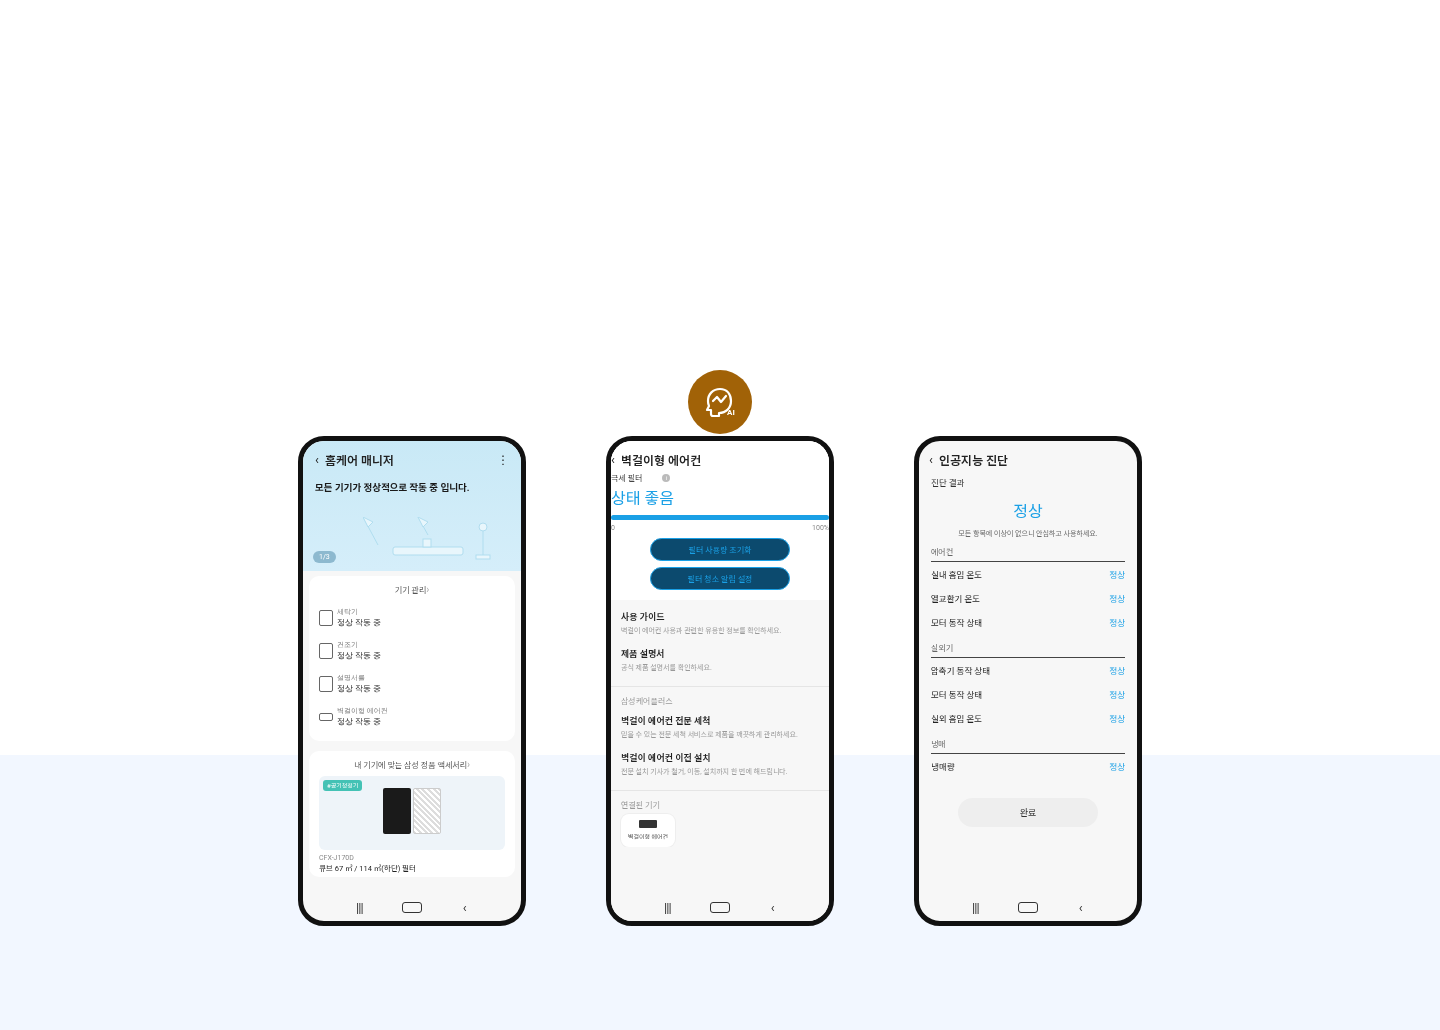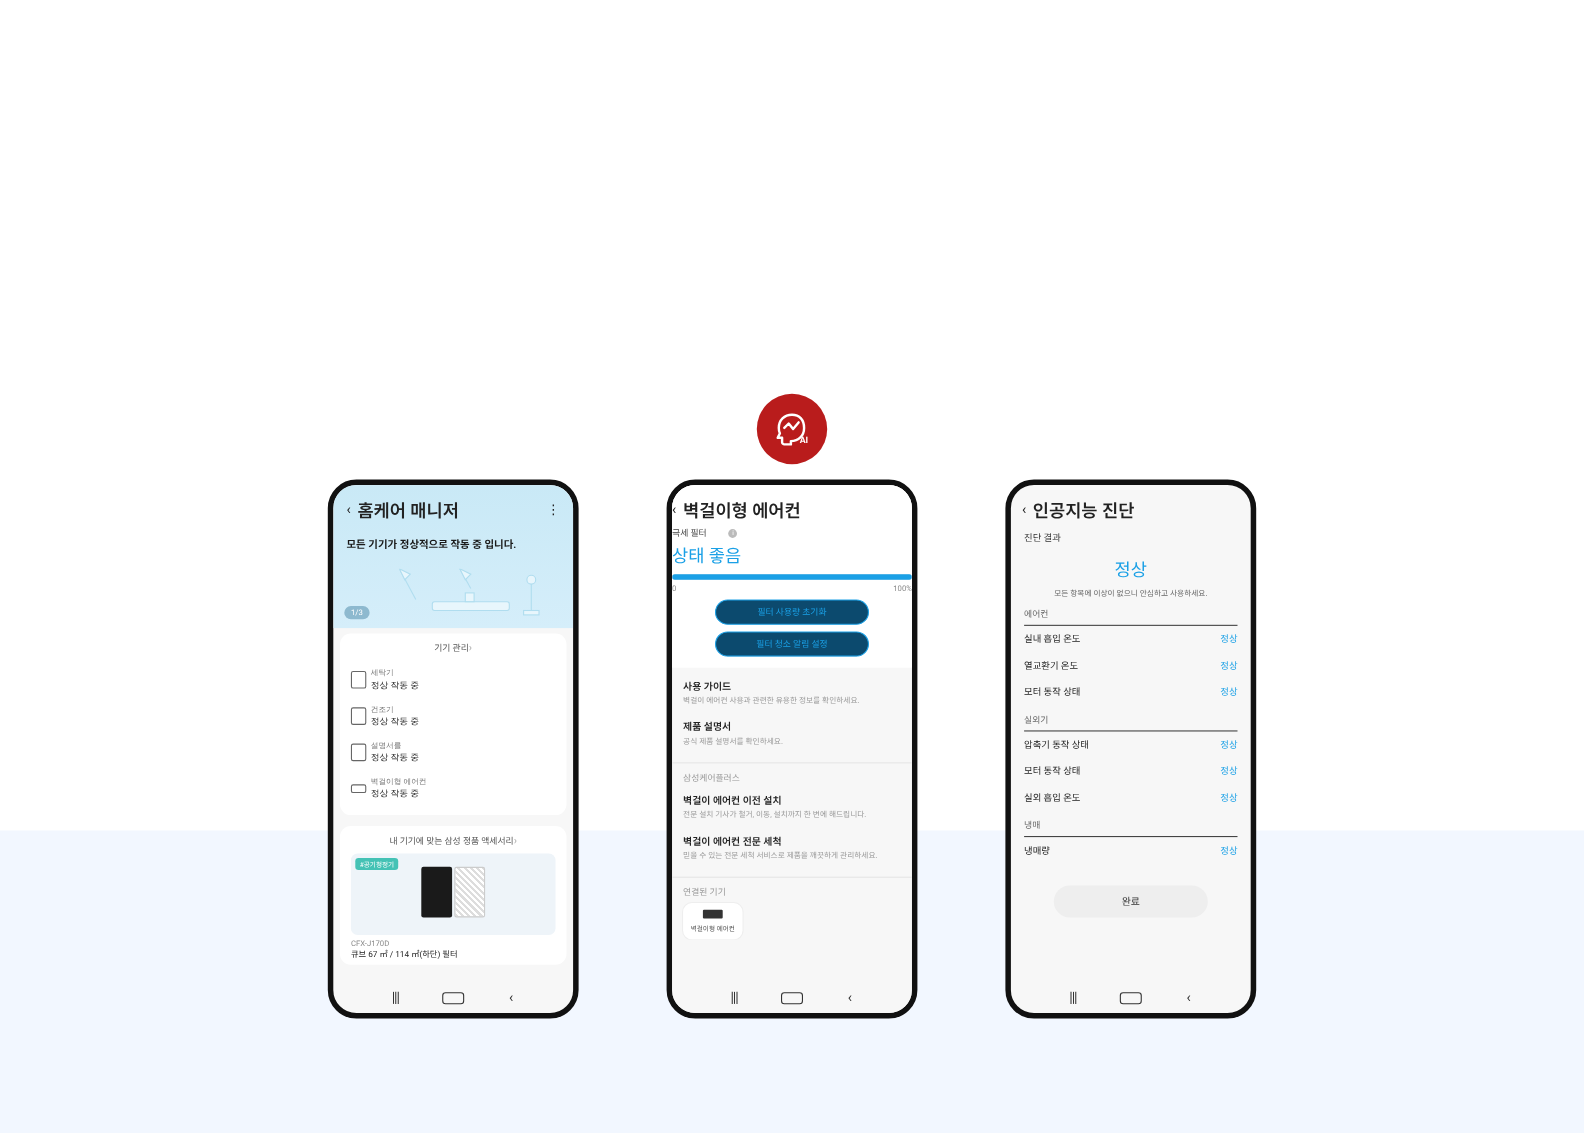--- a/index.html
+++ b/index.html
@@ -13,26 +13,26 @@
 }
 .bg-band {
   position: absolute;
   left: 0; right: 0;
   top: 755px;
   height: 275px;
   background: #f2f7ff;
 }
 .ai-badge {
   position: absolute;
-  top: 358px;
+  top: 370px;
   left: 50%;
   transform: translateX(-50%);
   width: 64px; height: 64px;
   border-radius: 50%;
-  background: #b91c1c;
+  background: #a16207;
   display: flex;
   align-items: center;
   justify-content: center;
 }
 .phones {
   position: absolute;
   top: 436px;
   left: 0; right: 0;
   display: flex;
   justify-content: center;
@@ -83,21 +83,21 @@
   display: flex;
   align-items: center;
   padding: 10px 10px 6px 10px;
   gap: 6px;
 }
 .back {
   font-size: 13px;
   color: #222;
   line-height: 1;
 }
-.hdr-title { font-size: 16px; font-weight: 600; text-align: center; }
+.hdr-title { font-size: 12px; font-weight: 600; text-align: center; }
 .more { margin-left: auto; font-size: 12px; }
 
 
 .p1-hero {
   background: linear-gradient(#c9e9f6, #d5eefa);
   height: 130px;
   position: relative;
   padding: 0 12px;
 }
 .p1-hero .msg {
@@ -377,26 +377,26 @@
           <div class="link-title">사용 가이드</div>
           <div class="link-sub">벽걸이 에어컨 사용과 관련한 유용한 정보를 확인하세요.</div>
         </div>
         <div class="link-item">
           <div class="link-title">제품 설명서</div>
           <div class="link-sub">공식 제품 설명서를 확인하세요.</div>
         </div>
         <div class="divider"></div>
         <div class="grp-label">삼성케어플러스</div>
         <div class="link-item">
+          <div class="link-title">벽걸이 에어컨 전문 세척</div>
+          <div class="link-sub">믿을 수 있는 전문 세척 서비스로 제품을 깨끗하게 관리하세요.</div>
+        </div>
+        <div class="link-item">
           <div class="link-title">벽걸이 에어컨 이전 설치</div>
           <div class="link-sub">전문 설치 기사가 철거, 이동, 설치까지 한 번에 해드립니다.</div>
-        </div>
-        <div class="link-item">
-          <div class="link-title">벽걸이 에어컨 전문 세척</div>
-          <div class="link-sub">믿을 수 있는 전문 세척 서비스로 제품을 깨끗하게 관리하세요.</div>
         </div>
         <div class="divider"></div>
         <div class="grp-label">연결된 기기</div>
         <div class="conn-card">
           <div class="ic"></div>
           <div class="lbl">벽걸이형 에어컨</div>
         </div>
       </div>
 
       <div class="navbar">

